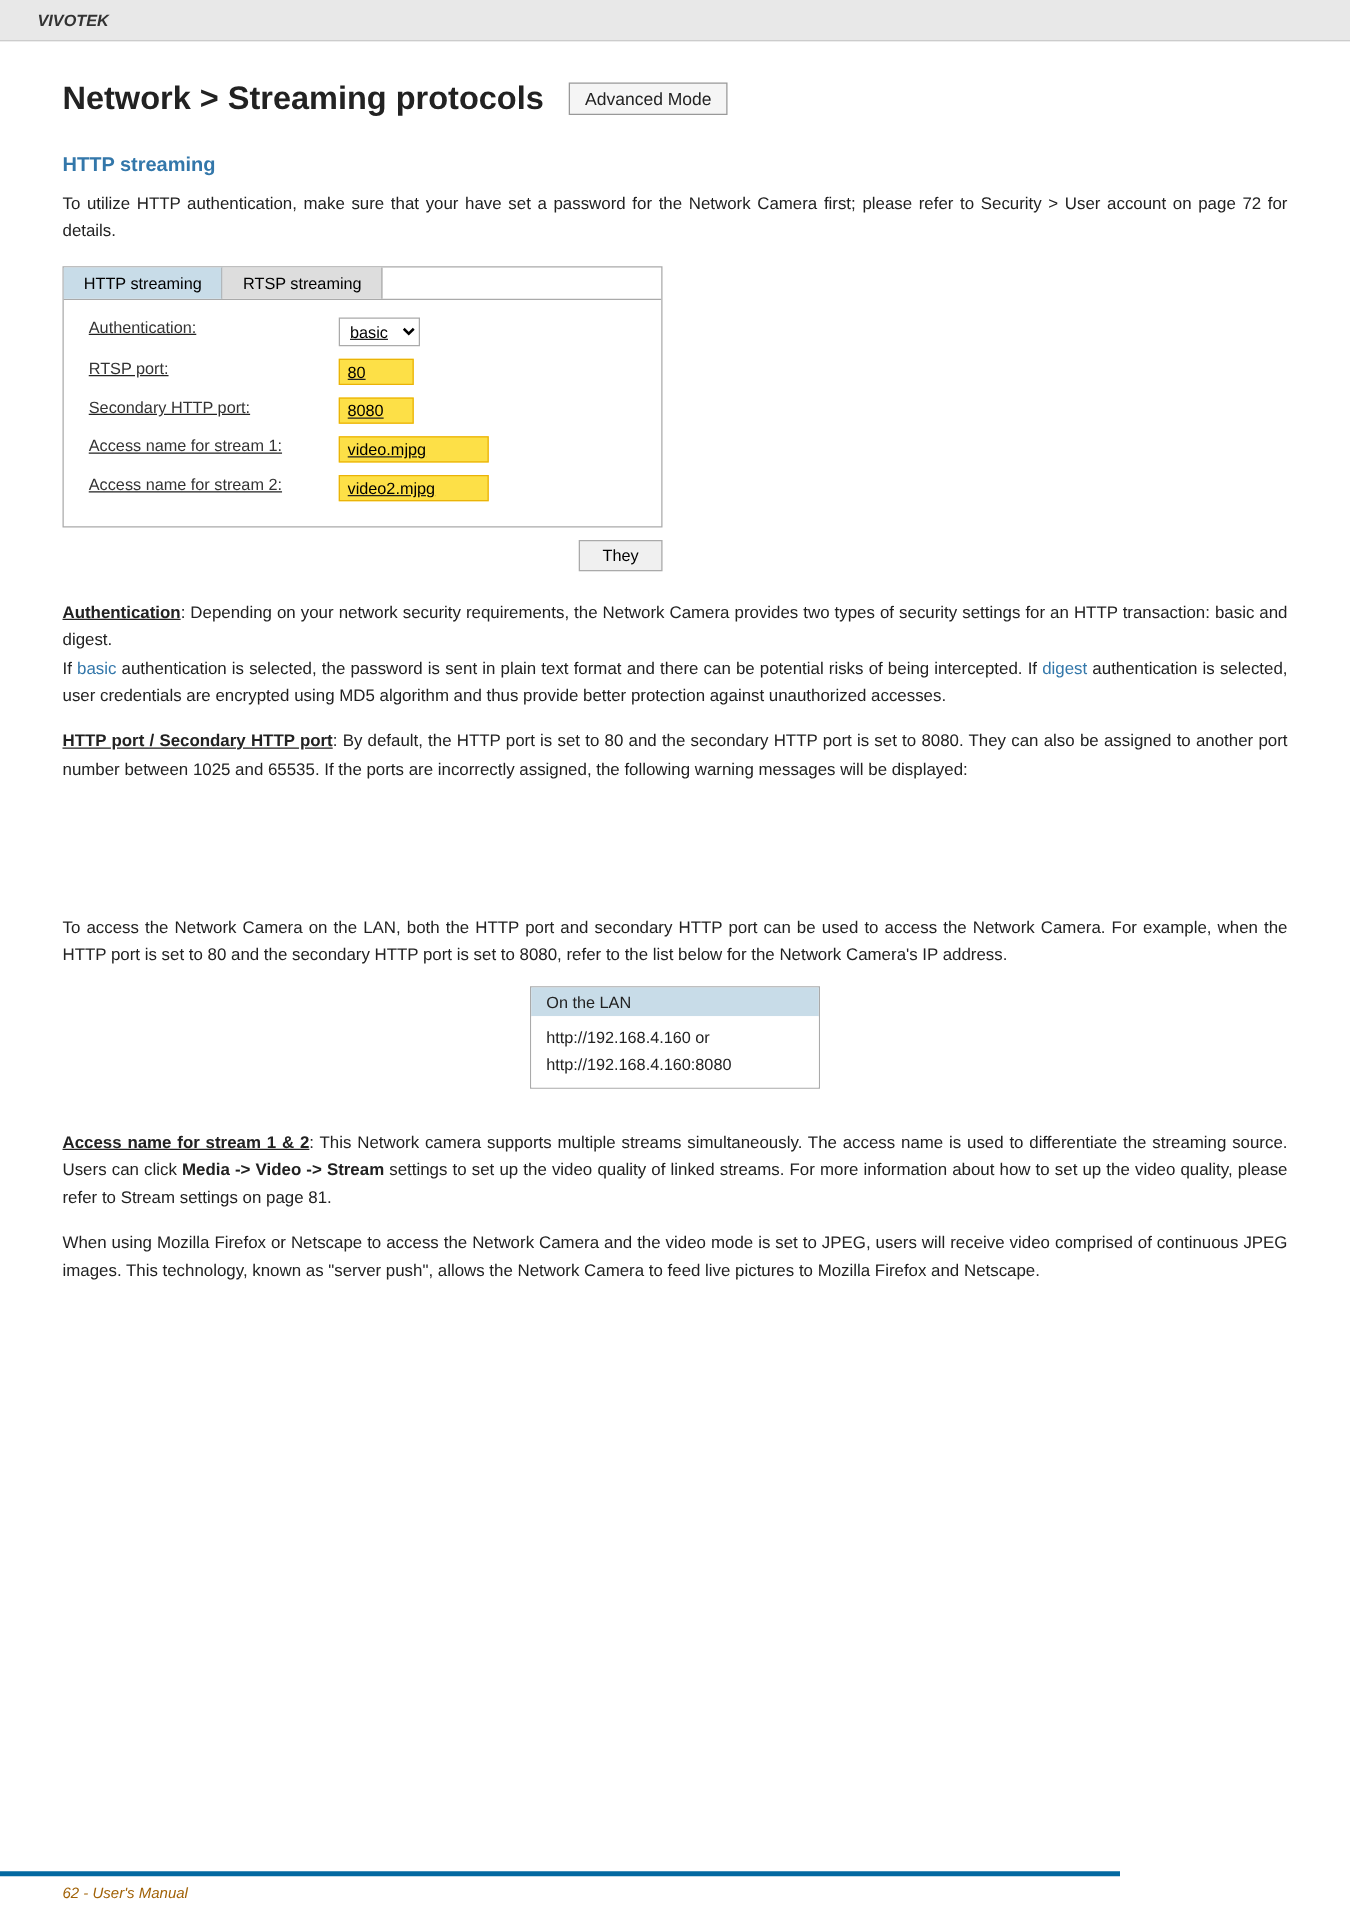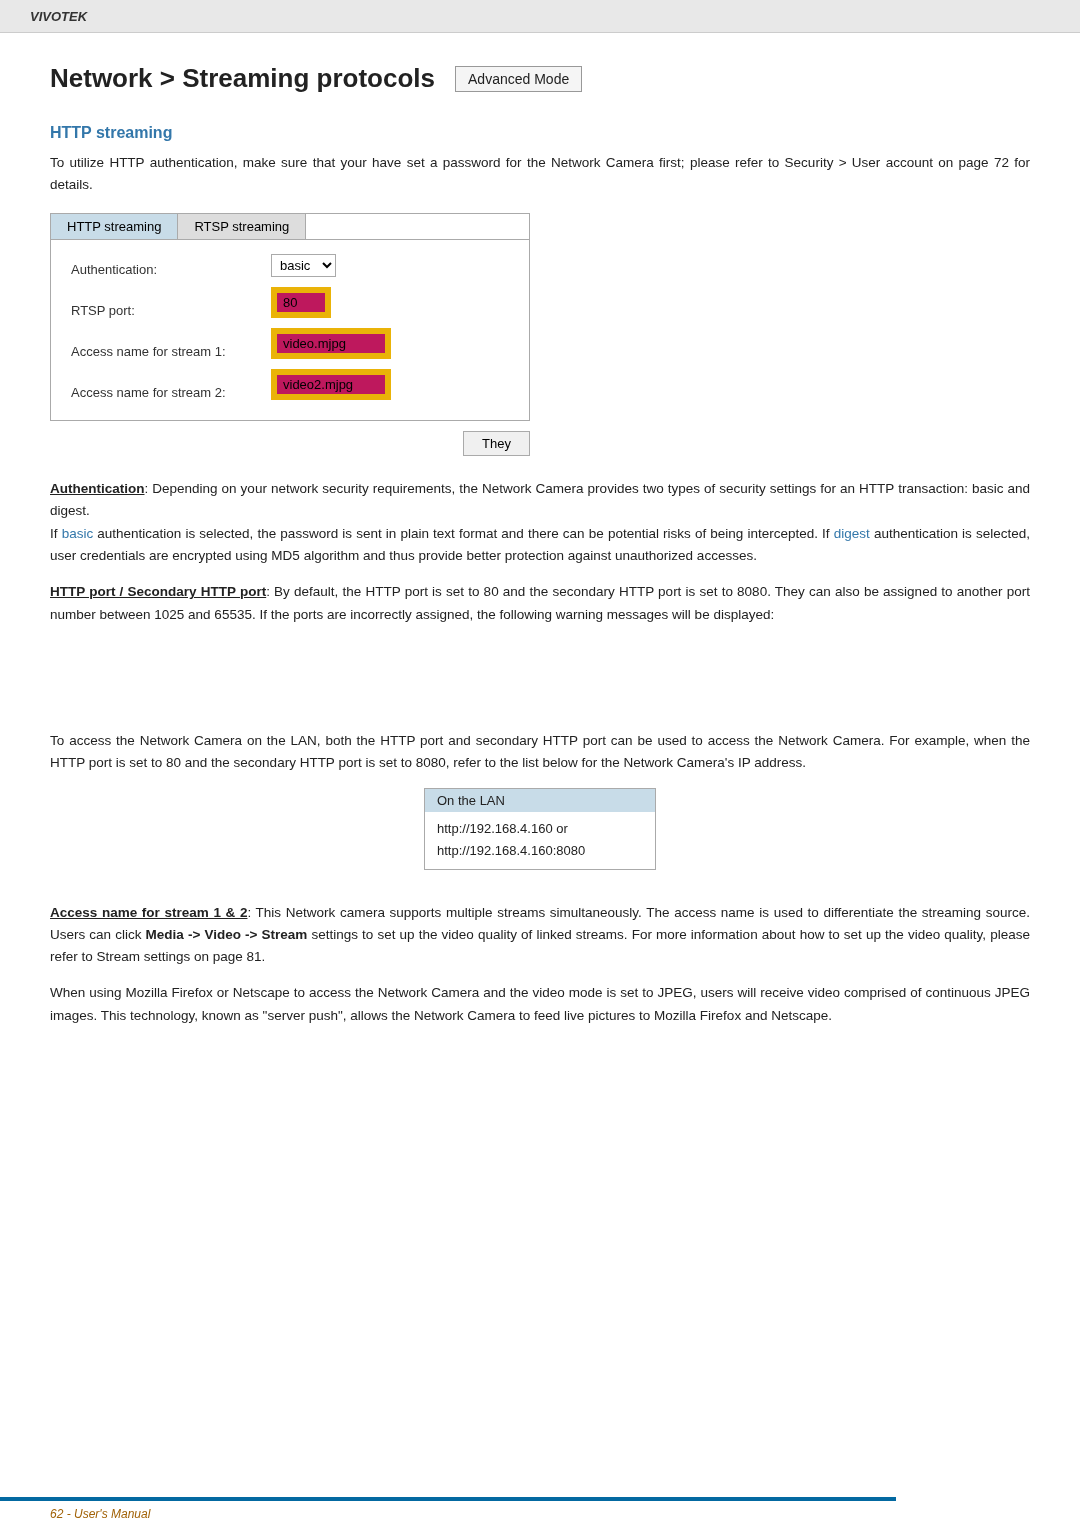--- a/index.html
+++ b/index.html
@@ -75,33 +75,34 @@
     }
     .tab-btn.active {
       background: #c8dce8;
       font-weight: normal;
     }
     .tab-content {
       padding: 14px 20px 10px 20px;
     }
     .form-row {
       display: flex;
-      align-items: flex-end;
+      align-items: flex-start;
       margin-bottom: 10px;
+      text-decoration: underline;
     }
     .form-label {
       width: 200px;
       font-size: 13px;
       color: #333;
     }
     .form-input {
-      border: 6px solid #eab308;
+      border: 1px solid #eab308;
       padding: 2px 6px;
       font-size: 13px;
-      background: #be185d;
+      background: #fde047;
     }
     .form-select {
       border: 1px solid #aaa;
       padding: 2px 4px;
       font-size: 13px;
       background: #fff;
     }
     .save-row {
       display: flex;
       justify-content: flex-end;
@@ -189,20 +190,24 @@
         <select class="form-select">
           <option>basic</option>
           <option>digest</option>
         </select>
       </div>
       <div class="form-row">
         <span class="form-label">RTSP port:</span>
         <input class="form-input" style="width: 60px;" type="text" value="80">
       </div>
       <div class="form-row">
+        <span class="form-label">Secondary HTTP port:</span>
+        <input class="form-input" style="width: 60px;" type="text" value="8080">
+      </div>
+      <div class="form-row">
         <span class="form-label">Access name for stream 1:</span>
         <input class="form-input" style="width: 120px;" type="text" value="video.mjpg">
       </div>
       <div class="form-row">
         <span class="form-label">Access name for stream 2:</span>
         <input class="form-input" style="width: 120px;" type="text" value="video2.mjpg">
       </div>
     </div>
   </div>
 

